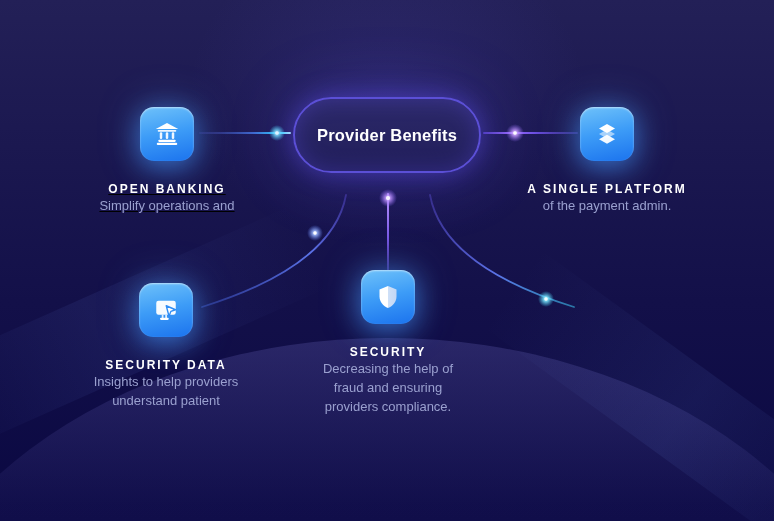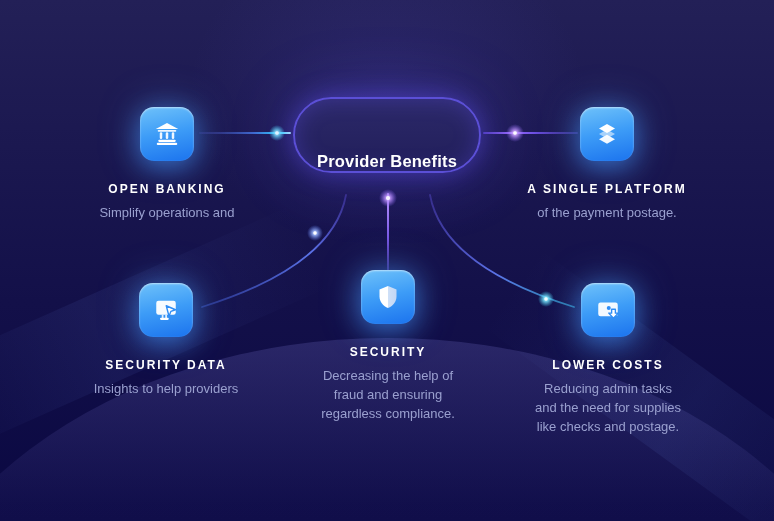--- a/index.html
+++ b/index.html
@@ -31,42 +31,42 @@
     background:linear-gradient(90deg,rgba(120,140,255,0) 0%,rgba(120,160,255,0.10) 50%,rgba(120,140,255,0) 100%);
   }
   .wires{position:absolute;left:0;top:0;pointer-events:none;}
 
   
   .pill{
     position:absolute;left:293px;top:97px;width:188px;height:76px;border-radius:40px;
     background:linear-gradient(180deg,#2c2969 0%,#211e5a 100%);
     border:2px solid #5b4fd6;box-sizing:border-box;
     box-shadow:0 0 26px rgba(104,86,255,0.45),0 0 70px rgba(104,86,255,0.22),inset 0 0 22px rgba(104,86,255,0.28);
-    display:flex;align-items:flex-end;justify-content:center;
+    display:flex;align-items:center;justify-content:center;
   }
   .pill-label{color:#ffffff;font-size:16.5px;font-weight:600;letter-spacing:.2px;}
 
   
   .node{position:absolute;width:200px;text-align:center;}
-  .node-ob{left:67px;top:107px;}
+  .node-ob{left:67px;top:107px;text-decoration:underline;}
   .node-sp{left:507px;top:107px;}
   .node-vd{left:66px;top:283px;}
   .node-se{left:288px;top:270px;}
   .node-lc{left:508px;top:283px;}
   .tile{
     width:54px;height:54px;border-radius:14px;margin:0 auto;
     background:linear-gradient(168deg,#6fc2fa 0%,#3d9cf7 48%,#1b73ee 100%);
     box-shadow:0 6px 26px rgba(64,150,255,0.55),0 0 40px rgba(100,175,255,0.35),inset 0 1px 2px rgba(255,255,255,0.55);
     display:flex;align-items:center;justify-content:center;
   }
   .tile svg{display:block;}
   .n-title{
     margin-top:21px;color:#ffffff;font-size:12px;font-weight:700;letter-spacing:2px;white-space:nowrap;
   }
-  .n-desc{margin-top:7px;color:#9aa0cf;font-size:13px;line-height:19px;}
+  .n-desc{color:#9aa0cf;font-size:13px;line-height:19px;}
 </style>
 </head>
 <body>
 
 <div class="stage">
   <div class="top-glow"></div>
   <div class="dome"></div>
   <div class="beam beam-left"></div>
   <div class="beam beam-right"></div>
 
@@ -162,37 +162,38 @@
   <div class="node node-sp">
     <div class="tile">
       <svg width="30" height="30" viewBox="0 0 24 24">
         <polygon points="12,12.6 18.4,16.2 12,19.8 5.6,16.2" fill="#ffffff" opacity=".95"></polygon>
         <polygon points="12,8.3 18.4,11.9 12,15.5 5.6,11.9" fill="#ffffff" opacity=".55"></polygon>
         <polygon points="12,3.9 18.4,7.5 12,11.1 5.6,7.5" fill="#ffffff"></polygon>
       </svg>
     </div>
     <div class="n-title">A SINGLE PLATFORM</div>
     <div class="n-desc">
-      <div>of the payment postage.</div>
+      <div>of the payment admin.</div>
     </div>
   </div>
 
   <div class="node node-vd">
     <div class="tile">
       <svg width="30" height="30" viewBox="0 0 24 24">
         <rect x="4.2" y="4.6" width="15.6" height="11.2" rx="1.8" fill="#ffffff" opacity=".96"></rect>
         <rect x="8.6" y="15.8" width="1.4" height="2.6" fill="#ffffff" opacity=".85"></rect>
         <rect x="11.4" y="15.8" width="1.4" height="2.6" fill="#ffffff" opacity=".85"></rect>
         <rect x="7.2" y="18.2" width="7" height="1.7" rx=".85" fill="#ffffff"></rect>
         <path d="M12.2 8.6 L19.6 11.8 L15.9 13.1 L14.4 17 Z" fill="#ffffff" stroke="#2f8df5" stroke-width="1.1" stroke-linejoin="round"></path>
       </svg>
     </div>
     <div class="n-title">SECURITY DATA</div>
     <div class="n-desc">
       <div>Insights to help providers</div>
+      <div>understand patient</div>
     </div>
   </div>
 
   <div class="node node-se">
     <div class="tile">
       <svg width="30" height="30" viewBox="0 0 24 24">
         <defs>
           <linearGradient id="shieldSplit" x1="0" y1="0" x2="1" y2="0">
             <stop offset="0" stop-color="#ffffff"></stop>
             <stop offset=".5" stop-color="#ffffff"></stop>
@@ -200,32 +201,17 @@
             <stop offset="1" stop-color="#c3d7f5"></stop>
           </linearGradient>
         </defs>
         <path d="M12 3.2 L18.8 5.9 V11.6 C18.8 16 15.8 19.2 12 20.8 C8.2 19.2 5.2 16 5.2 11.6 V5.9 Z" fill="url(#shieldSplit)"></path>
       </svg>
     </div>
     <div class="n-title">SECURITY</div>
     <div class="n-desc">
       <div>Decreasing the help of</div>
       <div>fraud and ensuring</div>
-      <div>regardless compliance.</div>
-    </div>
-  </div>
-
-  <div class="node node-lc">
-    <div class="tile">
-      <svg width="30" height="30" viewBox="0 0 24 24">
-        <rect x="4.2" y="6" width="15.6" height="11" rx="1.8" fill="#ffffff" opacity=".94"></rect>
-        <circle cx="12.6" cy="10.4" r="1.6" fill="#2f8df5"></circle>
-        <path d="M14.9 11.4 h3 v3.1 h2.3 l-3.8 4.1 l-3.8 -4.1 h2.3 Z" fill="#ffffff" stroke="#2f8df5" stroke-width="1.1" stroke-linejoin="round"></path>
-      </svg>
-    </div>
-    <div class="n-title">LOWER COSTS</div>
-    <div class="n-desc">
-      <div>Reducing admin tasks</div>
-      <div>and the need for supplies</div>
-      <div>like checks and postage.</div>
-    </div>
-  </div>
+      <div>providers compliance.</div>
+    </div>
+  </div>
+
 </div>
 
 </body></html>

